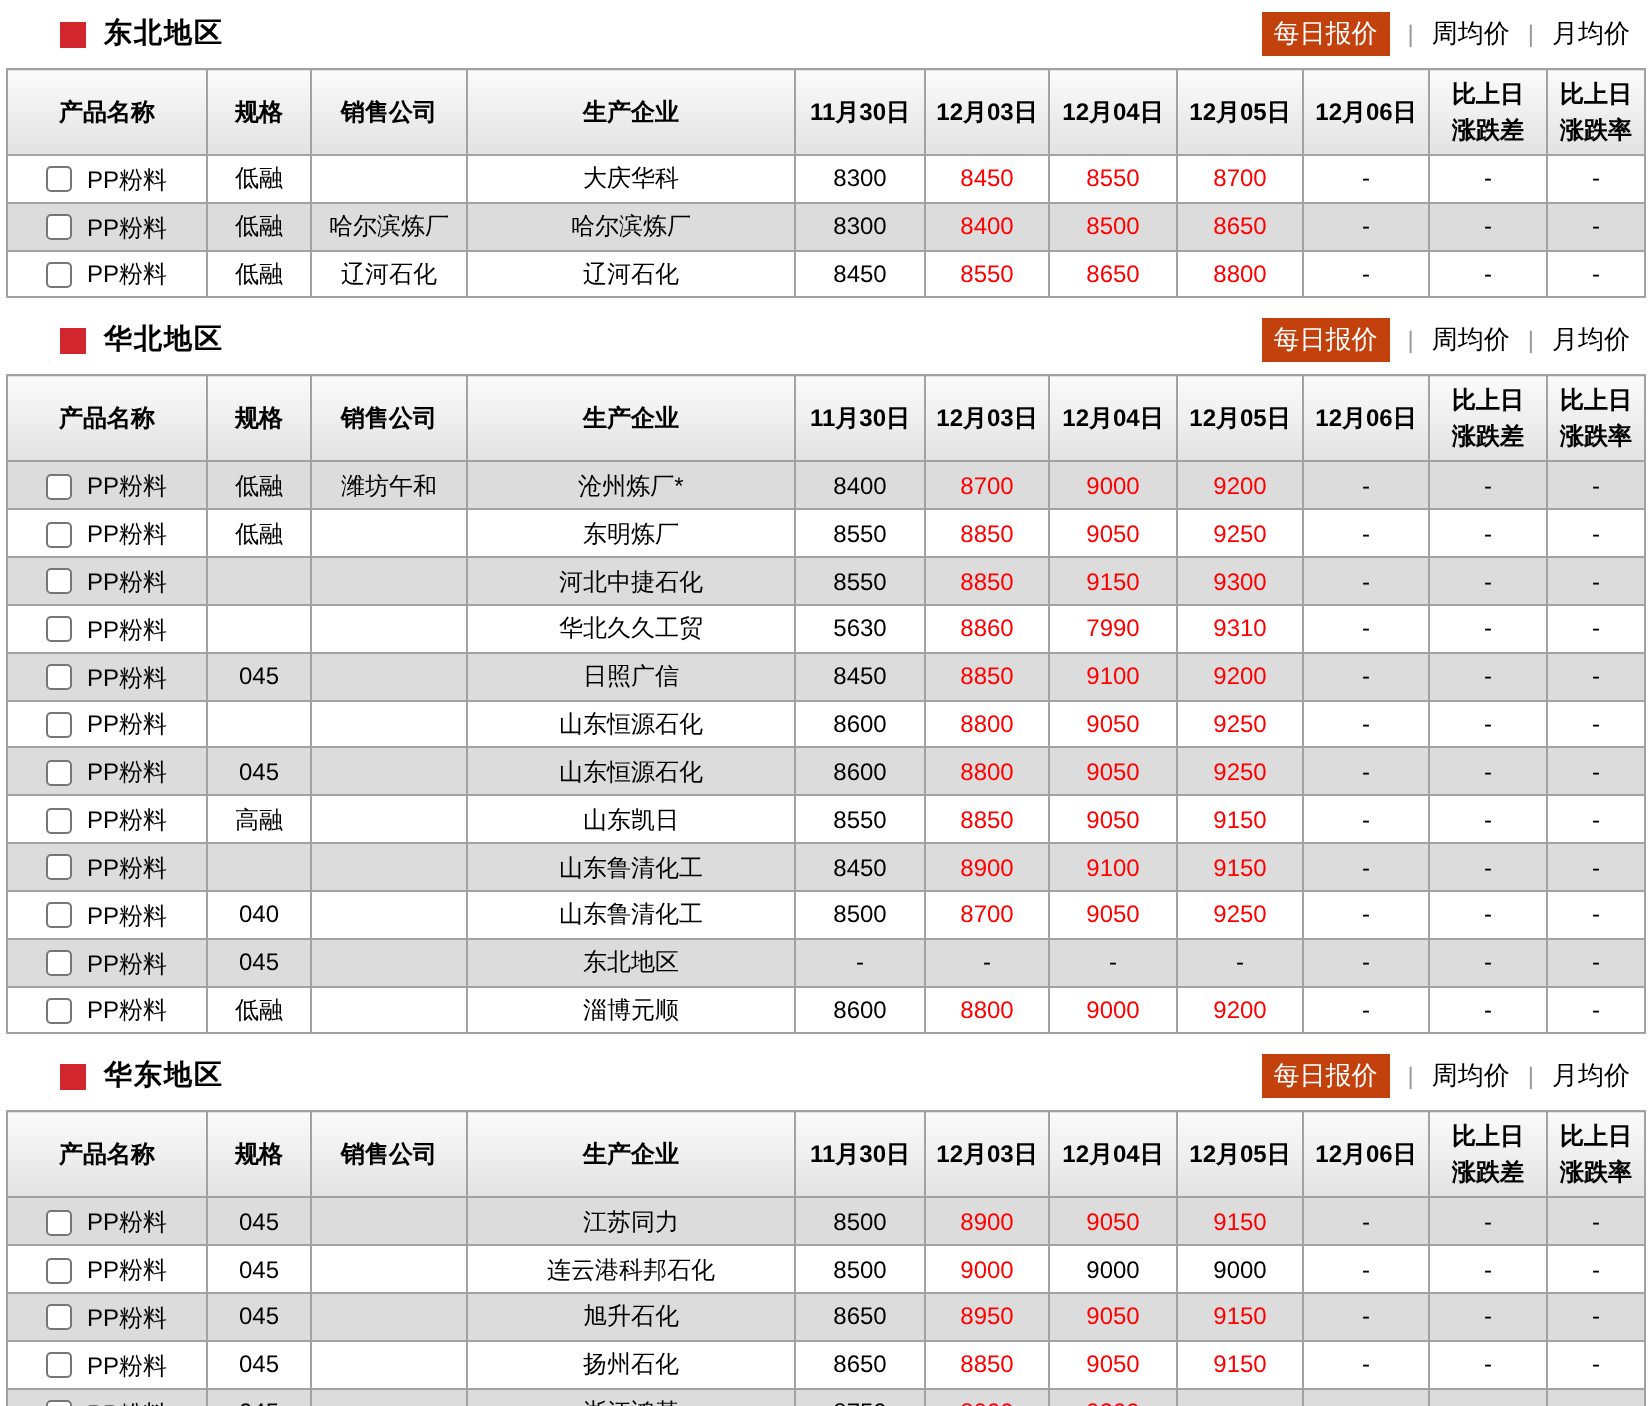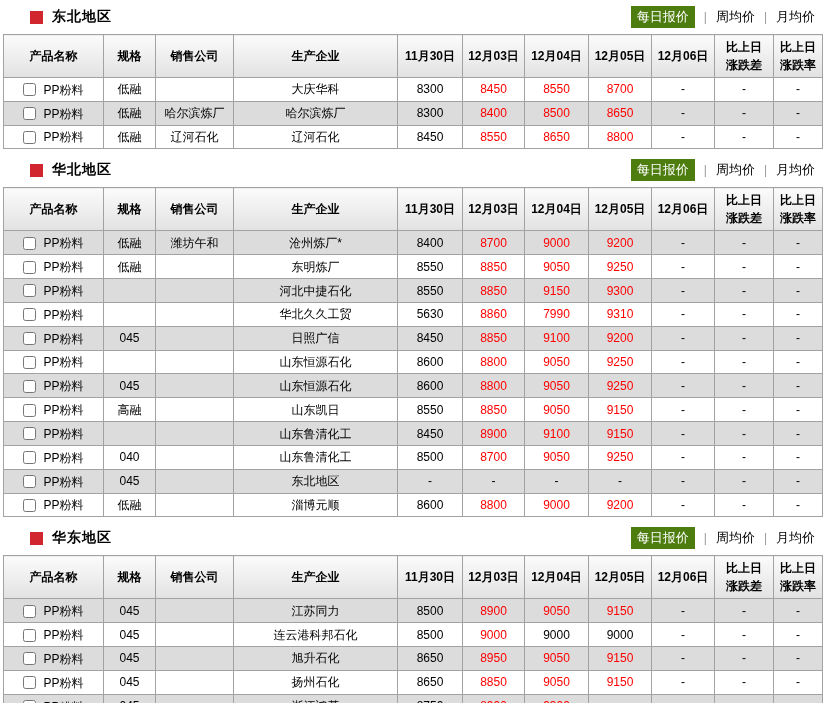--- a/index.html
+++ b/index.html
@@ -10,21 +10,21 @@
   .section-head{
     display:flex;justify-content:space-between;align-items:center;
     padding:10px 8px 6px 10px;
   }
   .section:first-child .section-head{padding-top:6px;}
   .title-group{display:flex;align-items:center;gap:9px;margin-left:20px;}
   .bullet{width:13px;height:13px;background:#d2262e;display:inline-block;}
   .title{font-weight:bold;font-size:14px;color:#000;letter-spacing:1px;}
   .links{display:flex;align-items:center;gap:9px;font-size:13px;padding-right:2px;}
   .tab{color:#000;text-decoration:none;cursor:pointer;}
-  .tab.active{background:#4d7c0f;color:#fff;padding:2px 6px;}
+  .tab.active{background:#c2410c;color:#fff;padding:2px 6px;}
   .sep{color:#999;font-size:12px;}
   table.price-table{
     border-collapse:collapse;table-layout:fixed;
     margin:0 3px;width:819px;padding-left:20px;
   }
   .price-table th,.price-table td{
     border:1px solid #a2a2a2;text-align:center;font-size:12px;color:#000;
     overflow:hidden;white-space:nowrap;padding:0 1px;
   }
   .price-table th{

